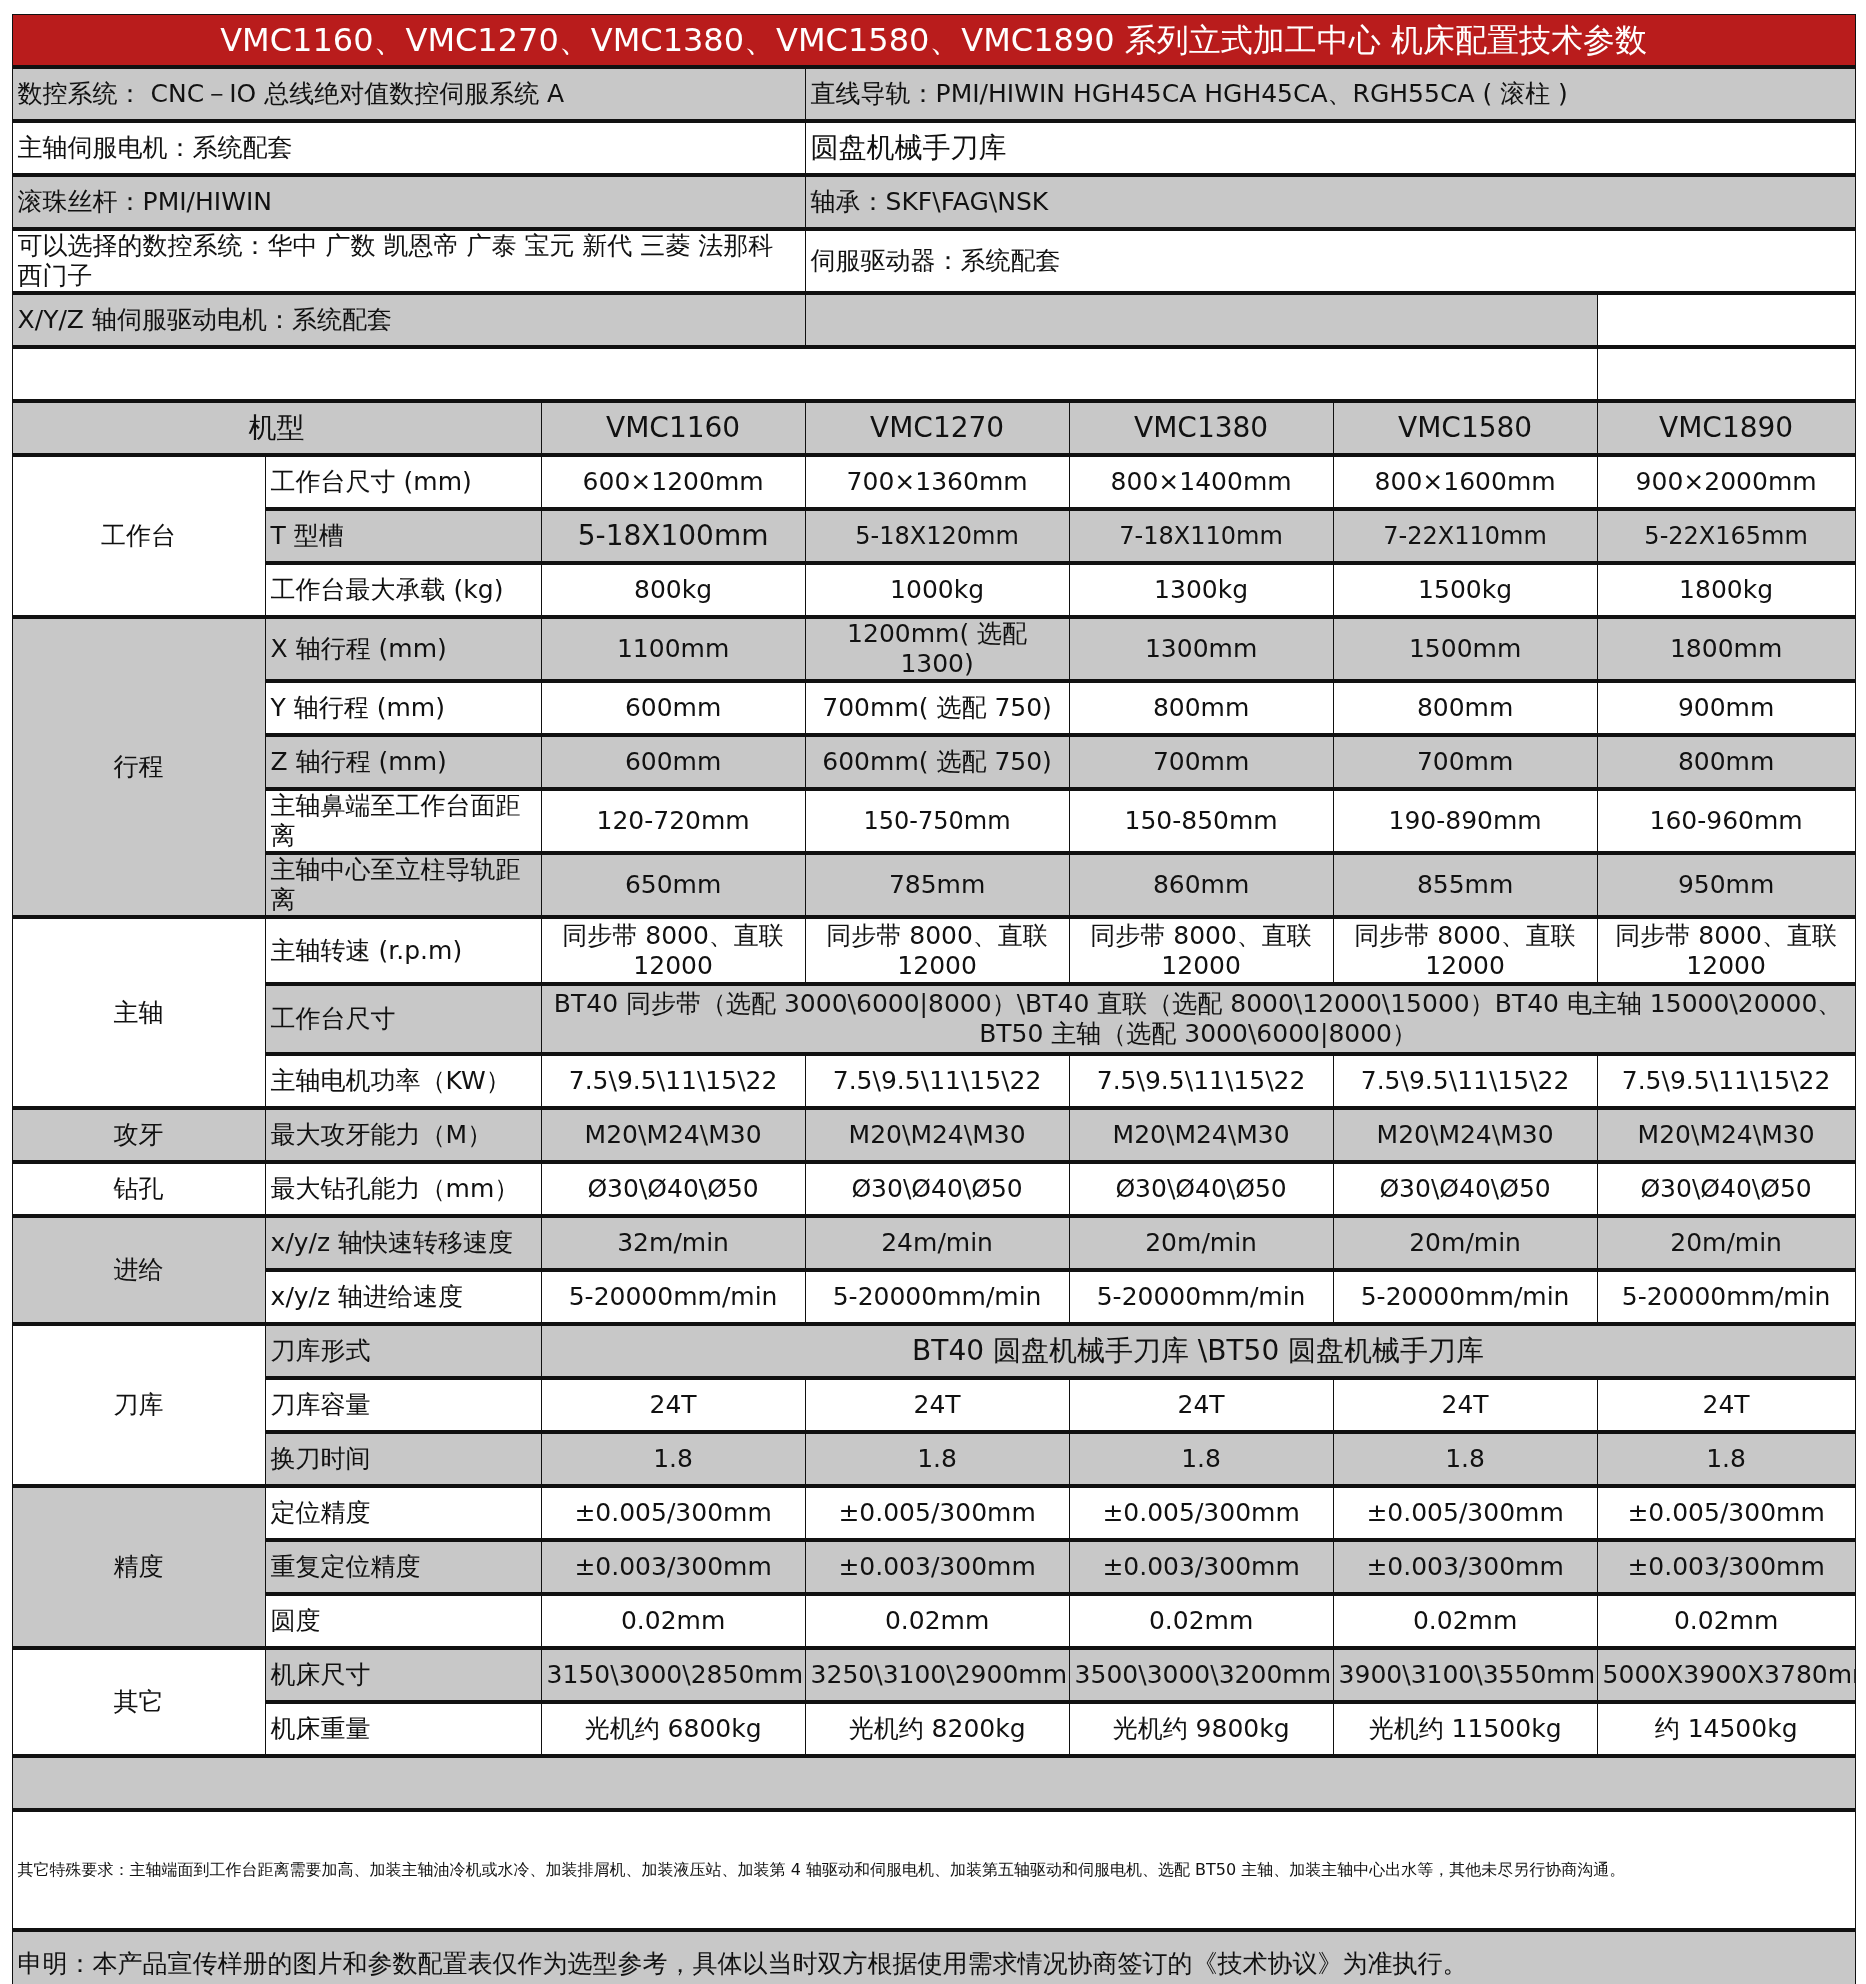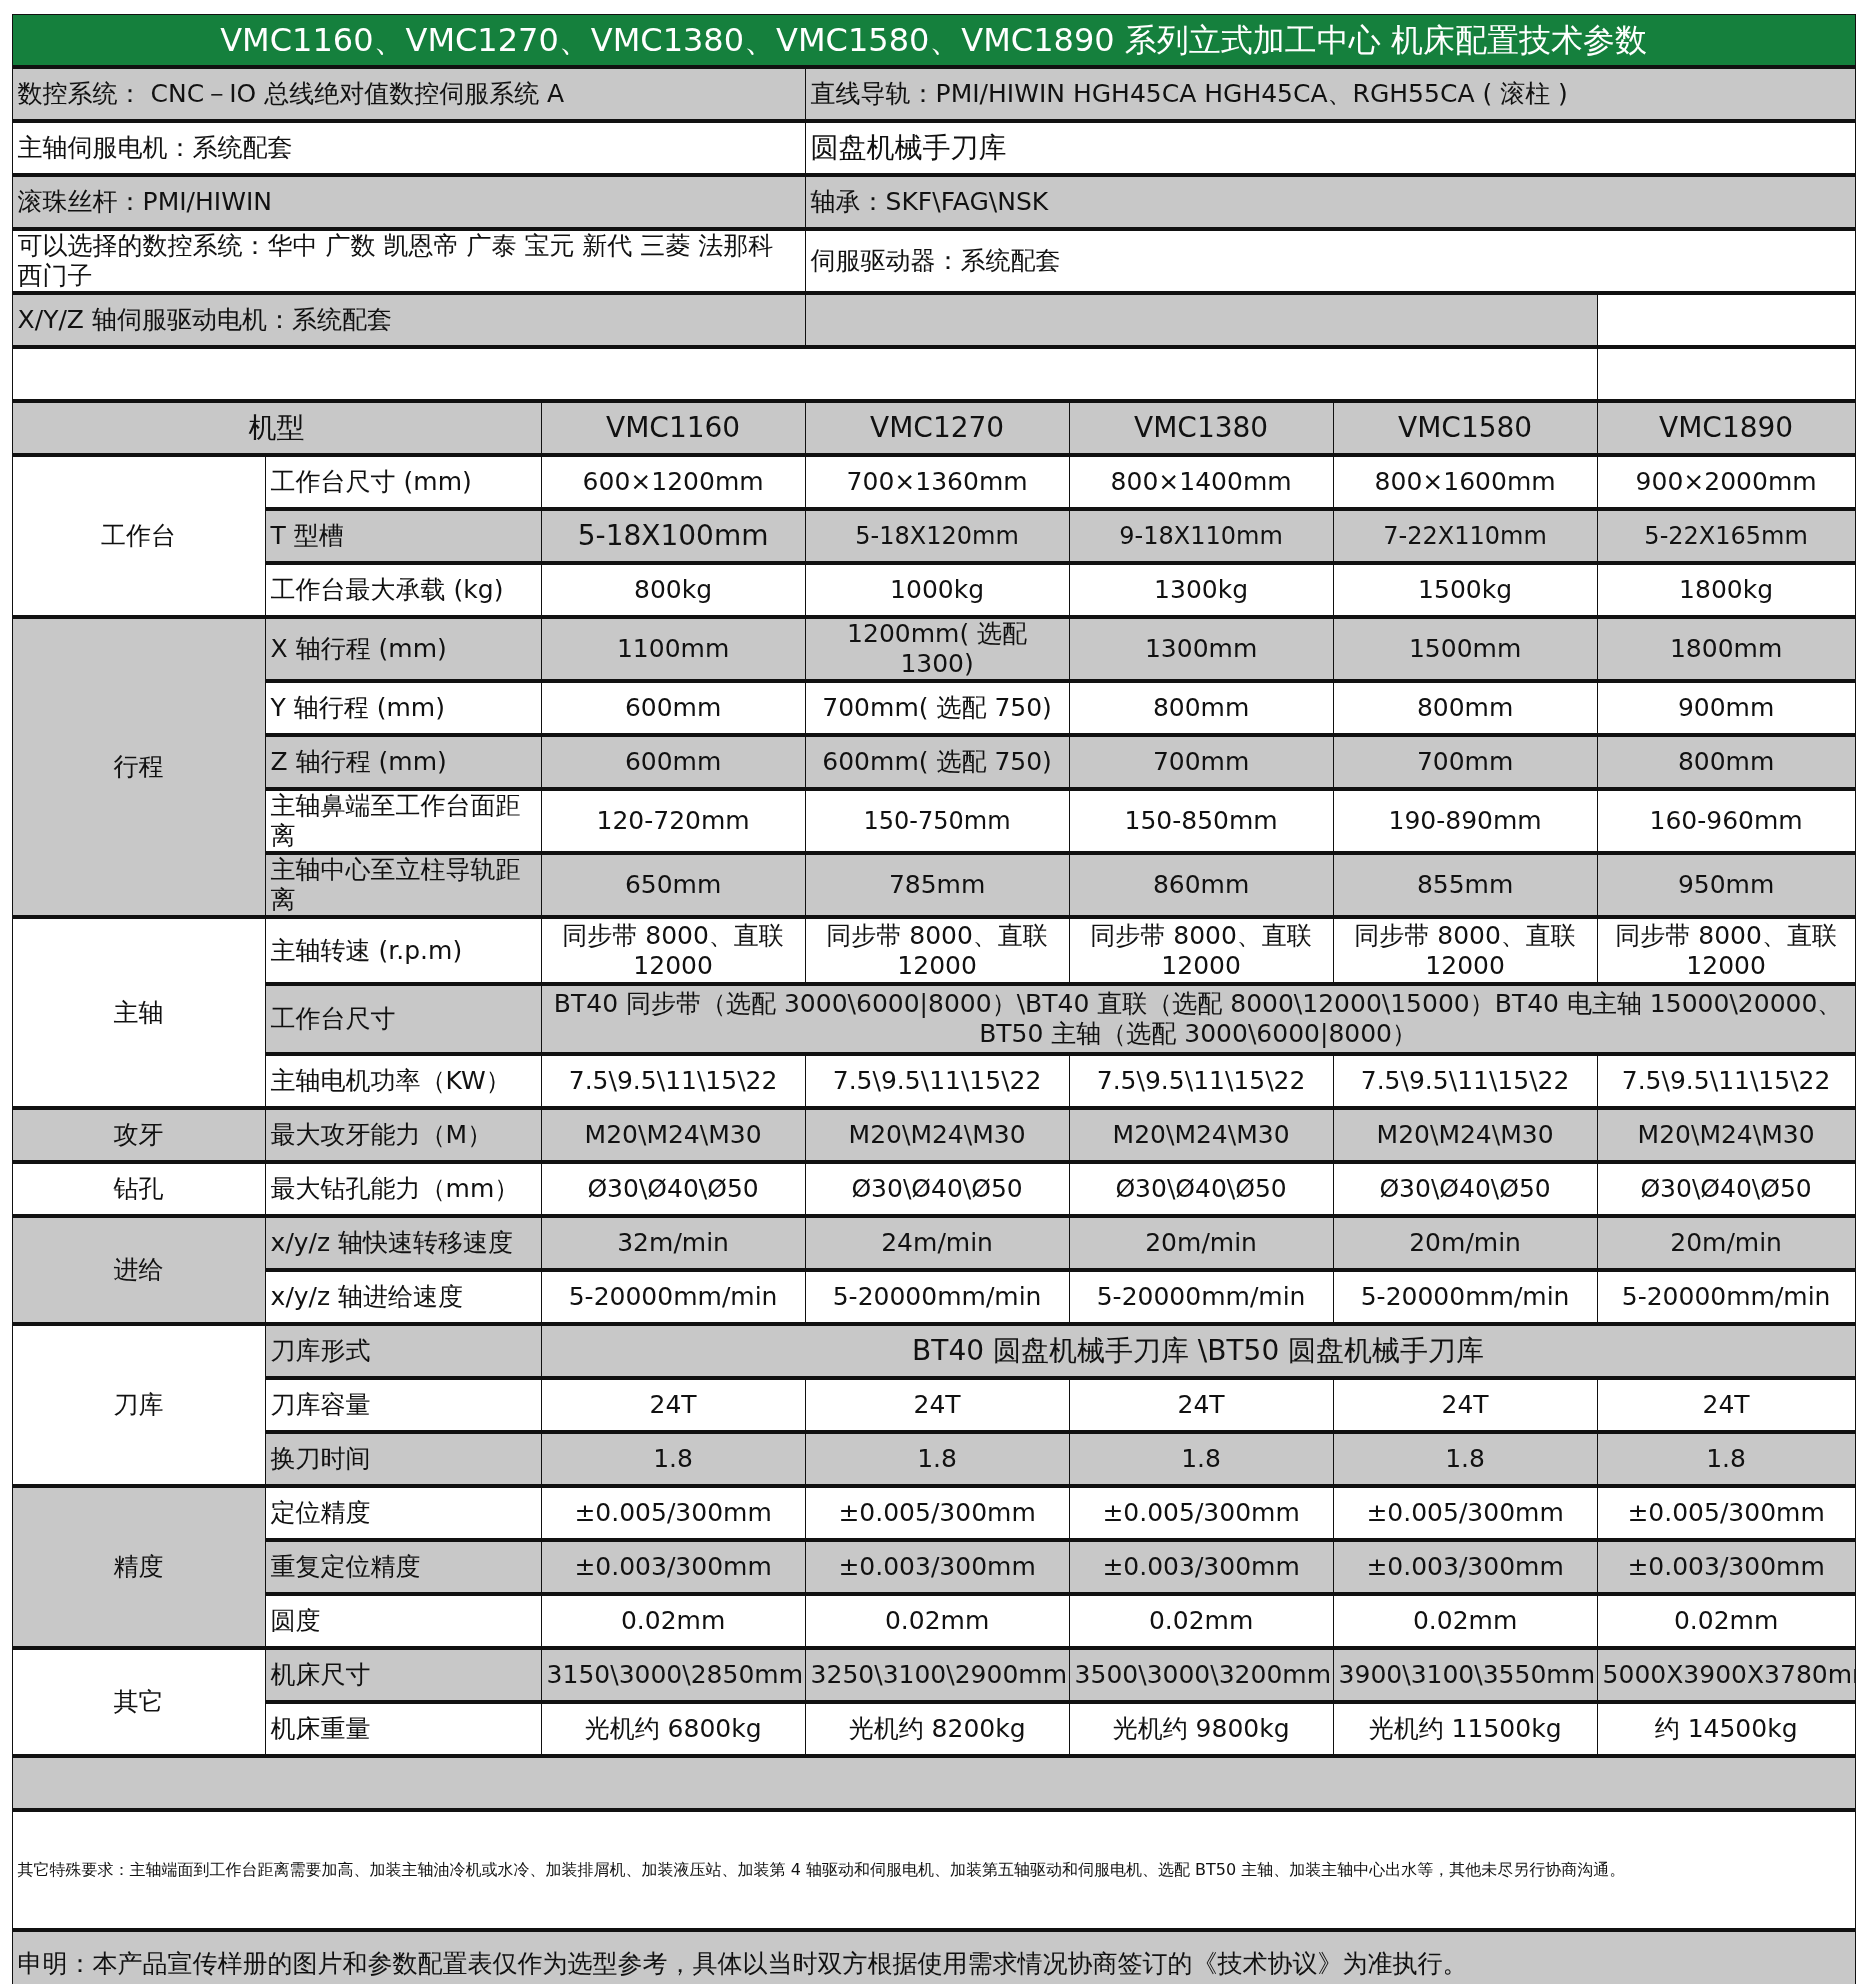--- a/index.html
+++ b/index.html
@@ -5,21 +5,21 @@
   html, body { margin:0; padding:0; background:#ffffff; }
   body { width:1867px; height:1985px; position:relative; font-family:"DejaVu Sans", "Liberation Sans", sans-serif; color:#111; }
   .sheet { position:absolute; left:11.6px; top:14px; width:1843px; }
   table { border-collapse:collapse; width:1843px; table-layout:fixed; }
   td { border:1.7px solid #111; padding:0 5px; font-size:25px; line-height:30px; overflow:hidden; }
   tr.thick > td { border-top:4.2px solid #111; }
   .g { background:#c8c8c8; }
   .w { background:#ffffff; }
   .c { text-align:center; }
   .l { text-align:left;margin-left:40px; }
-  .title { background:#15803d; color:#ffffff; text-align:center; font-size:32px; height:50px; border:1.7px solid #111; }
+  .title { background:#b91c1c; color:#ffffff; text-align:center; font-size:32px; height:50px; border:1.7px solid #111; }
   .h66 { height:50px; }
   .h80 { height:63px; }
   .sm { font-size:24px; }
   .big { font-size:28px; }
   .note { font-size:16px; line-height:40px; padding:11.6px 5px; }
 </style>
 </head>
 <body>
 
 <div class="sheet">
@@ -80,21 +80,21 @@
     <td class="w c">600×1200mm</td>
     <td class="w c">700×1360mm</td>
     <td class="w c">800×1400mm</td>
     <td class="w c">800×1600mm</td>
     <td class="w c">900×2000mm</td>
   </tr>
   <tr class="thick">
     <td class="g l h66">T 型槽</td>
     <td class="g c big">5-18X100mm</td>
     <td class="g c sm">5-18X120mm</td>
-    <td class="g c sm">9-18X110mm</td>
+    <td class="g c sm">7-18X110mm</td>
     <td class="g c sm">7-22X110mm</td>
     <td class="g c sm">5-22X165mm</td>
   </tr>
   <tr class="thick">
     <td class="w l h66">工作台最大承载 (kg)</td>
     <td class="w c">800kg</td>
     <td class="w c">1000kg</td>
     <td class="w c">1300kg</td>
     <td class="w c">1500kg</td>
     <td class="w c">1800kg</td>

